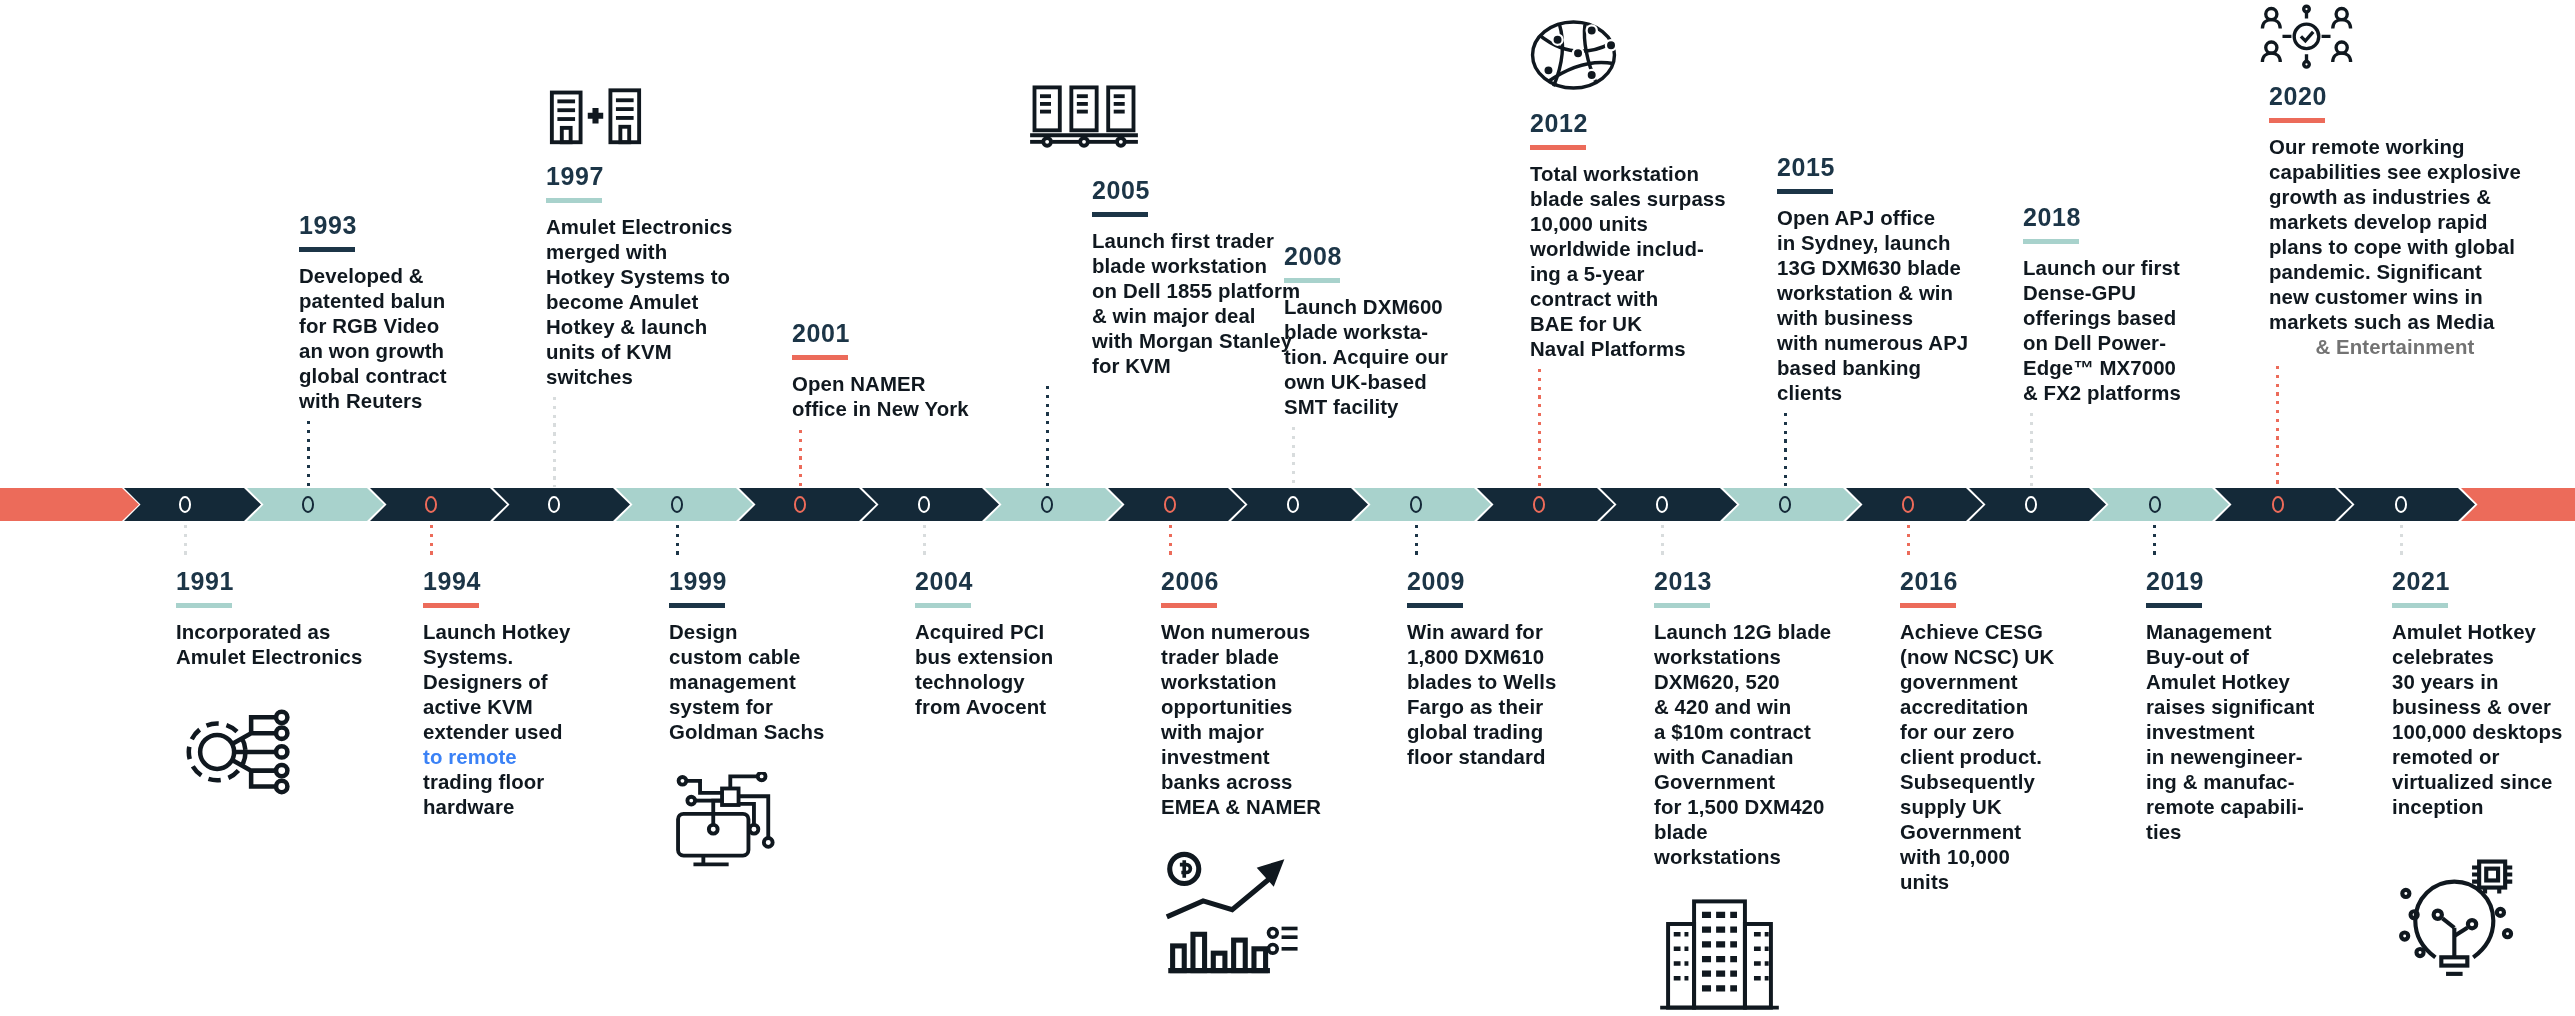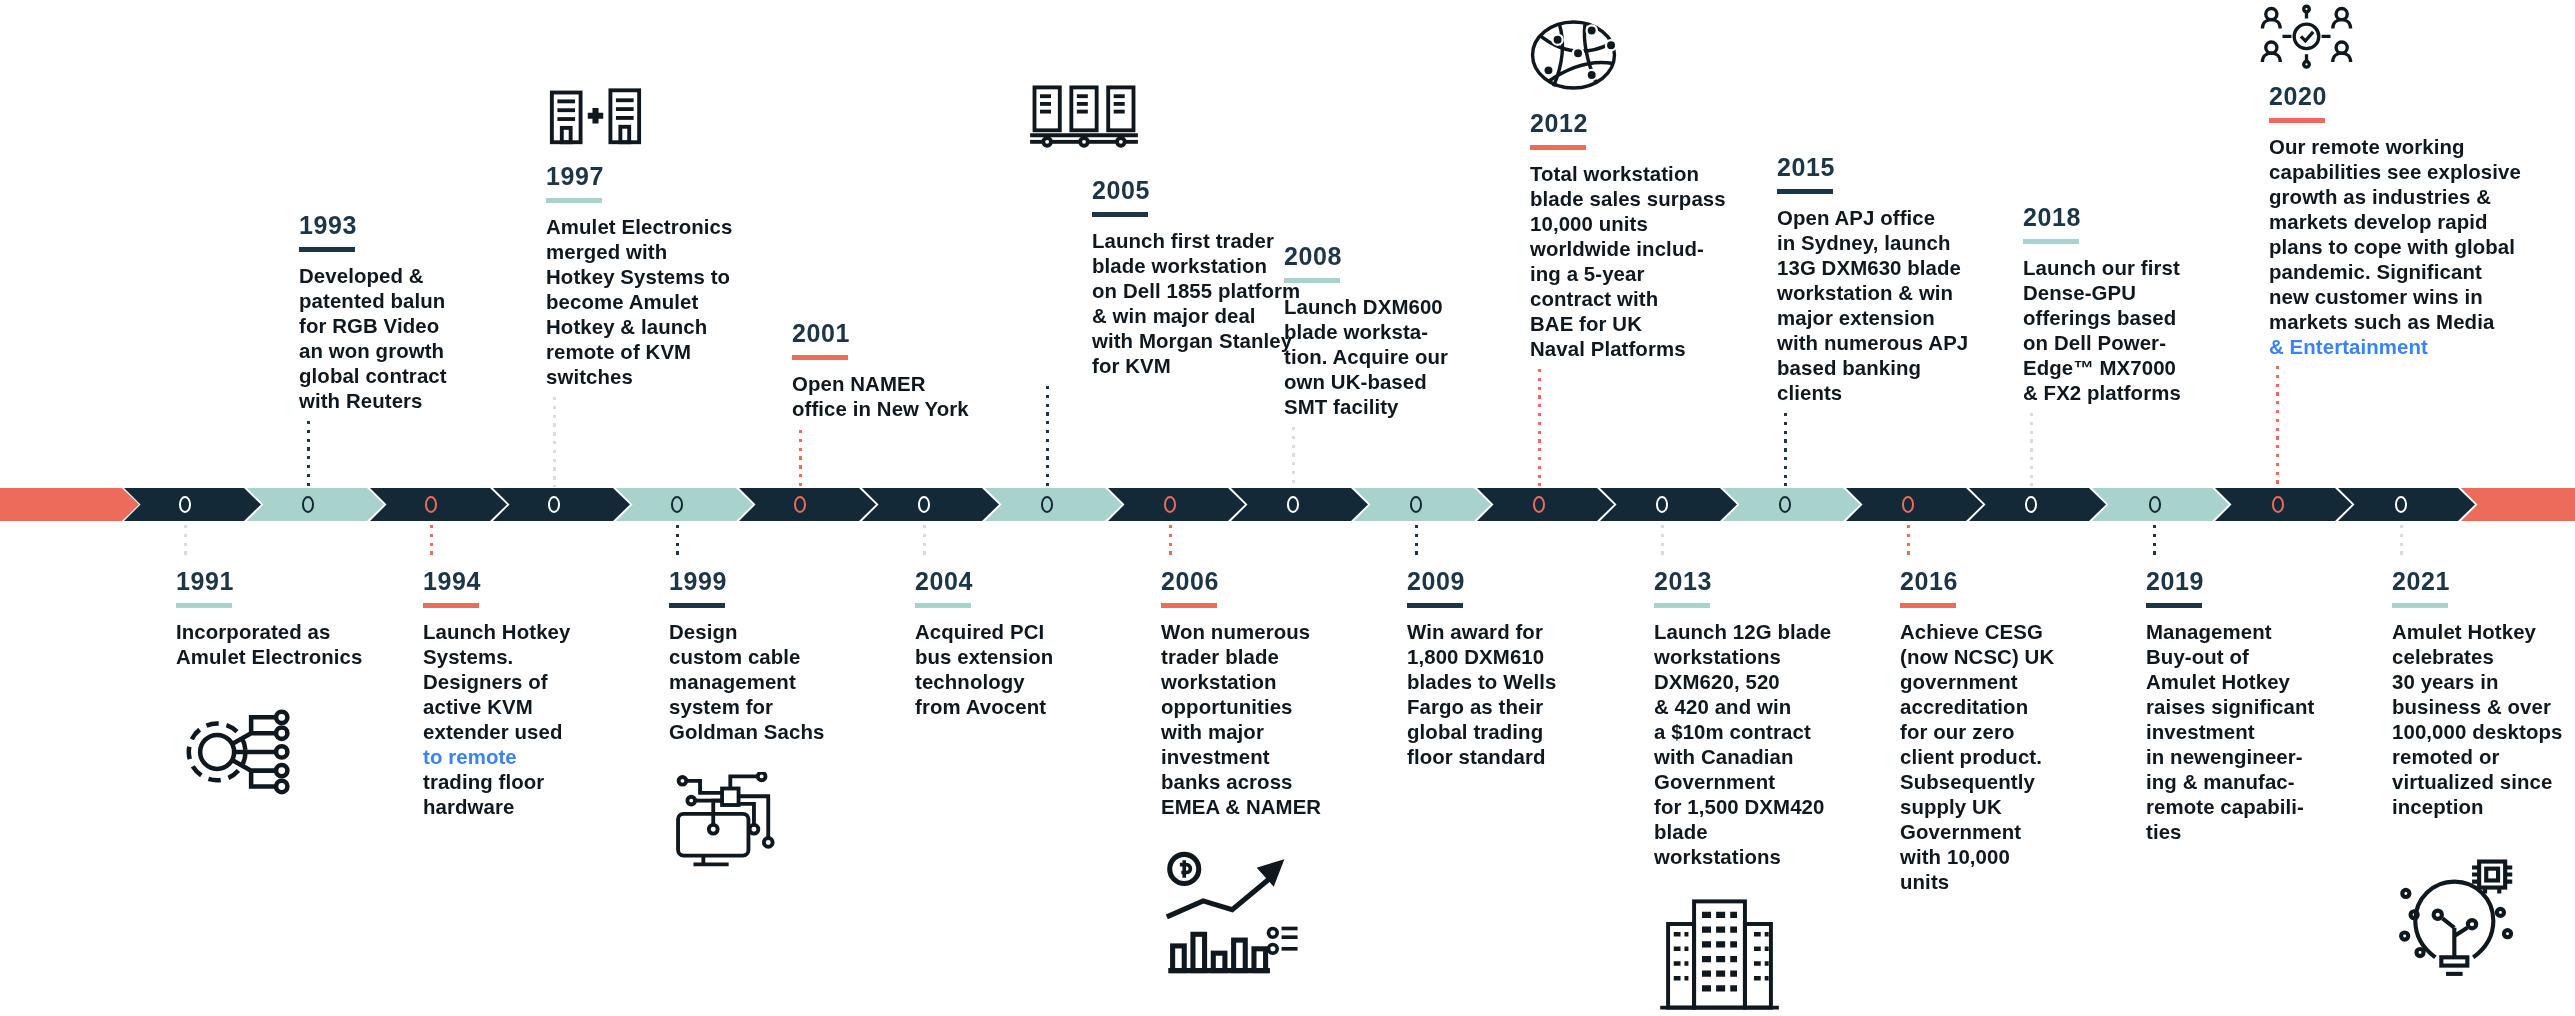--- a/index.html
+++ b/index.html
@@ -121,21 +121,21 @@
       <div class="conn" style="left: 430px; top: 525px; height: 33px; background-image: repeating-linear-gradient(rgb(236, 107, 90) 0px, rgb(236, 107, 90) 3.3px, transparent 3.3px, transparent 8.8px);"></div>
       <div class="event" style="left: 546px; top: 163px;">
         <div class="year" style="color: rgb(28, 53, 71);">1997</div>
         <div class="underline" style="background: rgb(168, 210, 204);"></div>
         <div class="lines">
           <div class="tline" style="color: rgb(16, 24, 31);">Amulet Electronics</div>
           <div class="tline" style="color: rgb(16, 24, 31);">merged with</div>
           <div class="tline" style="color: rgb(16, 24, 31);">Hotkey Systems to</div>
           <div class="tline" style="color: rgb(16, 24, 31);">become Amulet</div>
           <div class="tline" style="color: rgb(16, 24, 31);">Hotkey &amp; launch</div>
-          <div class="tline" style="color: rgb(16, 24, 31);">remote of KVM</div>
+          <div class="tline" style="color: rgb(16, 24, 31);">units of KVM</div>
           <div class="tline" style="color: rgb(16, 24, 31);">switches</div>
         </div>
       </div>
       <div class="conn" style="left: 553px; top: 397px; height: 90px; background-image: repeating-linear-gradient(rgb(216, 220, 221) 0px, rgb(216, 220, 221) 3.3px, transparent 3.3px, transparent 8.8px);"></div>
       <div class="icon" style="left: 548px; top: 87px; width: 95px; height: 58px;">
         <svg viewBox="0 0 170 105" preserveAspectRatio="xMidYMid meet">
           <g fill="none" stroke="#10181F" stroke-width="7">
             <rect x="6" y="10" width="52" height="90"></rect>
             <line x1="16" y1="26" x2="48" y2="26"></line>
             <line x1="16" y1="42" x2="48" y2="42"></line>
@@ -369,21 +369,21 @@
         </svg>
       </div>
       <div class="event" style="left: 1777px; top: 154px;">
         <div class="year" style="color: rgb(28, 53, 71);">2015</div>
         <div class="underline" style="background: rgb(28, 53, 71);"></div>
         <div class="lines">
           <div class="tline" style="color: rgb(16, 24, 31);">Open APJ office</div>
           <div class="tline" style="color: rgb(16, 24, 31);">in Sydney, launch</div>
           <div class="tline" style="color: rgb(16, 24, 31);">13G DXM630 blade</div>
           <div class="tline" style="color: rgb(16, 24, 31);">workstation &amp; win</div>
-          <div class="tline" style="color: rgb(16, 24, 31);">major extension</div>
+          <div class="tline" style="color: rgb(16, 24, 31);">with business</div>
           <div class="tline" style="color: rgb(16, 24, 31);">with numerous APJ</div>
           <div class="tline" style="color: rgb(16, 24, 31);">based banking</div>
           <div class="tline" style="color: rgb(16, 24, 31);">clients</div>
         </div>
       </div>
       <div class="conn" style="left: 1784px; top: 413px; height: 73px; background-image: repeating-linear-gradient(rgb(28, 53, 71) 0px, rgb(28, 53, 71) 3.3px, transparent 3.3px, transparent 8.8px);"></div>
       <div class="event" style="left: 1900px; top: 568px;">
         <div class="year" style="color: rgb(28, 53, 71);">2016</div>
         <div class="underline" style="background: rgb(236, 107, 90);"></div>
         <div class="lines">
@@ -435,21 +435,21 @@
         <div class="underline" style="background: rgb(236, 107, 90);"></div>
         <div class="lines">
           <div class="tline" style="color: rgb(16, 24, 31);">Our remote working</div>
           <div class="tline" style="color: rgb(16, 24, 31);">capabilities see explosive</div>
           <div class="tline" style="color: rgb(16, 24, 31);">growth as industries &amp;</div>
           <div class="tline" style="color: rgb(16, 24, 31);">markets develop rapid</div>
           <div class="tline" style="color: rgb(16, 24, 31);">plans to cope with global</div>
           <div class="tline" style="color: rgb(16, 24, 31);">pandemic. Significant</div>
           <div class="tline" style="color: rgb(16, 24, 31);">new customer wins in</div>
           <div class="tline" style="color: rgb(16, 24, 31);">markets such as Media</div>
-          <div class="tline" style="color: #3b82f6;">&amp; Entertainment</div>
+          <div class="tline" style="color: #737373; text-align: center;">&amp; Entertainment</div>
         </div>
       </div>
       <div class="conn" style="left: 2276px; top: 366px; height: 120px; background-image: repeating-linear-gradient(rgb(236, 107, 90) 0px, rgb(236, 107, 90) 3.3px, transparent 3.3px, transparent 8.8px);"></div>
       <div class="icon" style="left: 2259px; top: 4.4px; width: 95px; height: 67px;">
         <svg viewBox="0 0 170 120" preserveAspectRatio="xMidYMid meet">
           <g fill="none" stroke="#10181F" stroke-width="6">
             <circle cx="85" cy="58" r="22"></circle>
             <path d="M75 58l8 8 14-16"></path>
             <path d="M85 12v14M85 90v14M42 58h16M112 58h16"></path>
             <circle cx="85" cy="9" r="5"></circle>

